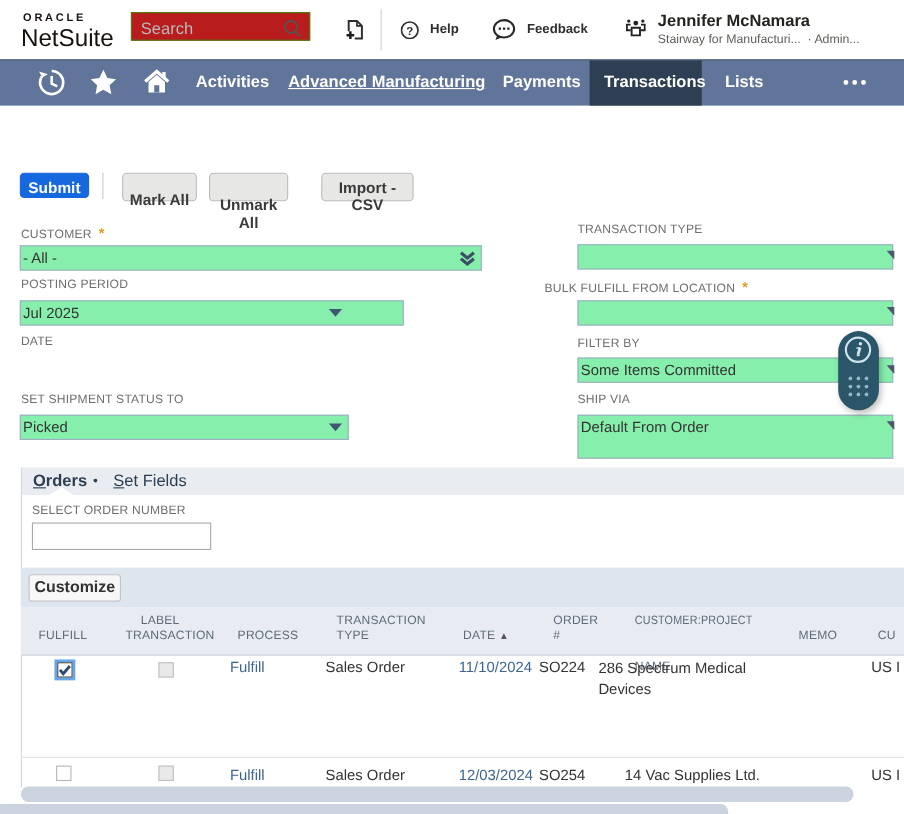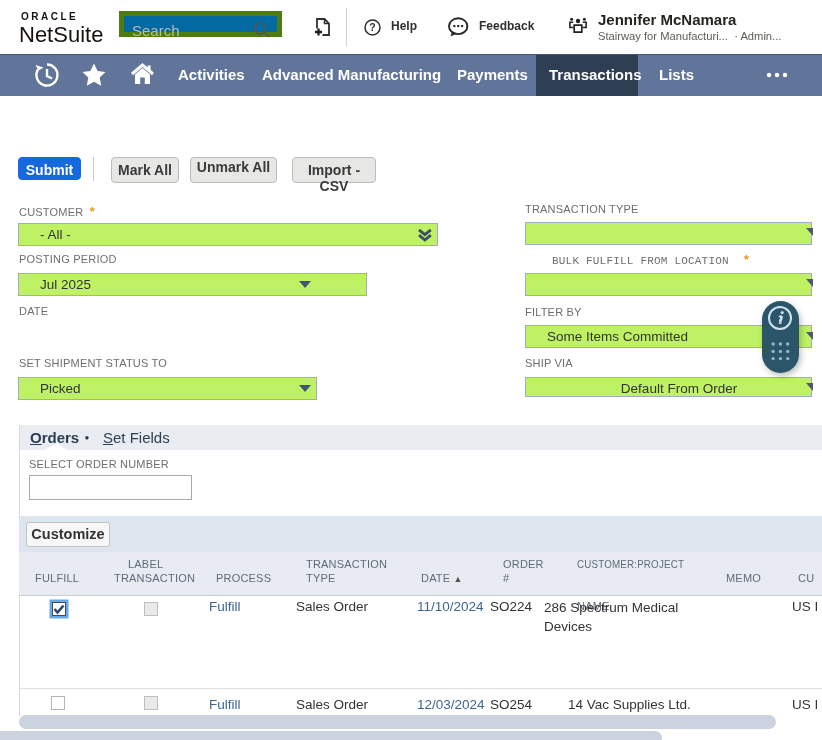--- a/index.html
+++ b/index.html
@@ -6,21 +6,21 @@
 html,body { width:822px; height:740px; overflow:hidden; background:#fff;
   font-family:"Liberation Sans", sans-serif; }
 #page { position:relative; width:822px; height:740px; overflow:hidden; }
 
 
 #hdr { position:absolute; left:0; top:0; width:822px; height:54px; background:#fff; }
 #logo-oracle { position:absolute; left:21px; top:11px; font-size:10px; font-weight:bold;
   letter-spacing:2.5px; color:#18120f;text-align:right; }
 #logo-ns { position:absolute; left:19px; top:22px; font-size:22px; color:#18120f; }
 #searchbox { position:absolute; left:119px; top:11px; width:163px; height:26px;
-  border:5px solid #4d7c0f; background:#0369a1; }
+  border:1px solid #4d7c0f; background:#b91c1c; }
 #searchbox span { position:absolute; left:8px; top:6px; color:#b9b9b9; font-size:15px; }
 #hdr-div { position:absolute; left:346px; top:8px; width:1px; height:38px; background:#d0d0d0; }
 .hdr-txt { position:absolute; top:19px; font-size:12px; font-weight:bold; color:#2f2f2f; }
 #user-name { position:absolute; left:598px; top:11px; font-size:15px; font-weight:bold; color:#23231f; }
 #user-sub { position:absolute; left:598px; top:30px; font-size:11.2px; color:#5d5d57; }
 
 
 #nav { position:absolute; left:0; top:54px; width:822px; height:42px; background:#61759a; }
 #nav-topline { position:absolute; left:0; top:54px; width:822px; height:1px; background:#465871; }
 .nav-item { position:absolute; top:66px; font-size:15px; font-weight:bold; color:#fff; }
@@ -31,22 +31,22 @@
 #title { position:absolute; left:18px; top:120px; font-size:23px; font-weight:bold; color:#3f4c63; }
 .btn-blue { position:absolute; background:#1668df; color:#fff; font-weight:bold; font-size:14px;
   border:1px solid #1668df; border-radius:4px; text-align:center; }
 .btn-gray { position:absolute; background:#e7e7e5; color:#3a3a3a; font-weight:bold; font-size:14px;
   border:1px solid #bcbcbc; border-radius:4px; text-align:center; }
 #btn-div { position:absolute; left:93px; top:157px; width:1px; height:24px; background:#c9c9c9; }
 
 
 .flabel { position:absolute; font-size:11px; color:#6e6e6e; letter-spacing:0.2px; }
 .fstar { color:#e39b1e; font-size:13px; font-weight:bold; }
-.fbox { position:absolute; border:1px solid #9fadc2; background:#bef264; font-size:13.5px;
-  color:#333; padding:3px 0 0 21px; }
+.fbox { position:absolute; border:1px solid #9fadc2; background:#86efac; font-size:13.5px;
+  color:#333; padding:3px 0 0 2px; }
 .dd-tri { position:absolute; width:0; height:0; border-left:6px solid transparent;
   border-right:6px solid transparent; border-top:7px solid #3f5872; }
 .dd-flag { position:absolute; width:0; height:0; border-left:7px solid transparent;
   border-top:8px solid #4f566e; }
 
 
 #fwidget { position:absolute; left:762px; top:301px; width:37px; height:72px; border-radius:18.5px;
   background:#2b5669; box-shadow:2px 3px 6px rgba(0,0,0,0.25); }
 
 
@@ -133,36 +133,36 @@
   <svg width="26" height="26" style="position:absolute;left:81px;top:62px" viewBox="0 0 26 26">
     <path d="M13 1.5 L16.6 9 L24.5 10 L18.7 15.6 L20.2 23.7 L13 19.7 L5.8 23.7 L7.3 15.6 L1.5 10 L9.4 9 Z" fill="#fff"></path>
   </svg>
   <svg width="27" height="27" style="position:absolute;left:129px;top:61px" viewBox="0 0 27 27">
     <path d="M3 13 L13.5 4 L24 13" fill="none" stroke="#fff" stroke-width="3"></path>
     <path d="M6 13.5 L6 23 L21 23 L21 13.5 L13.5 7 Z" fill="#fff"></path>
     <rect x="18.6" y="4.5" width="3" height="4.5" fill="#fff"></rect>
     <rect x="11.2" y="16.5" width="4.6" height="6.5" fill="#61759a"></rect>
   </svg>
   <div class="nav-item" style="left:178px;">Activities</div>
-  <div class="nav-item" style="left:262px;">Advanced Manufacturing</div>
+  <div class="nav-item" style="left:262px;text-decoration:underline;">Advanced Manufacturing</div>
   <div class="nav-item" style="left:457px;">Payments</div>
   <div class="nav-item" style="left:549px;">Transactions</div>
   <div class="nav-item" style="left:659px;">Lists</div>
     <div id="nav-dots">
       <svg style="display:block" width="22" height="6" viewBox="0 0 22 6">
         <circle cx="3" cy="3" r="2.2" fill="#fff"></circle>
         <circle cx="11" cy="3" r="2.2" fill="#fff"></circle>
         <circle cx="19" cy="3" r="2.2" fill="#fff"></circle>
       </svg>
     </div>
 
   <div class="btn-blue" style="left:18px;top:157px;width:63px;height:23px;padding-top:4px;">Submit</div>
   <div id="btn-div"></div>
-  <div class="btn-gray" style="left:111px;top:157px;width:68px;height:26px;padding-top:4px;">Mark All</div>
-  <div class="btn-gray" style="left:190px;top:157px;width:87px;height:26px;padding-top:1px;">Unmark All</div>
+  <div class="btn-gray" style="left:111px;top:157px;width:68px;height:26px;padding-top:15px;">Mark All</div>
+  <div class="btn-gray" style="left:190px;top:157px;width:72px;height:26px;padding-top:20px;">Unmark All</div>
   <div class="btn-gray" style="left:292px;top:157px;width:84px;height:26px;padding-top:4px;">Import - CSV</div>
 
   <div class="flabel" style="left:19px;top:204px;">CUSTOMER&nbsp; <span class="fstar">*</span></div>
   <div class="fbox" style="left:18px;top:223px;width:420px;height:23px;">- All -</div>
   <svg width="14" height="14" style="position:absolute;left:418px;top:228px" viewBox="0 0 14 14">
     <path d="M1 1.8 L6.9 6.6 L12.8 1.8" fill="none" stroke="#3d4f68" stroke-width="2.9"></path>
     <path d="M1 7.2 L6.9 12 L12.8 7.2" fill="none" stroke="#3d4f68" stroke-width="2.9"></path>
   </svg>
 
   <div class="flabel" style="left:19px;top:253px;">POSTING PERIOD</div>
@@ -172,30 +172,30 @@
   <div class="flabel" style="left:19px;top:305px;">DATE</div>
 
   <div class="flabel" style="left:19px;top:357px;">SET SHIPMENT STATUS TO</div>
   <div class="fbox" style="left:18px;top:377px;width:299px;height:23px;">Picked</div>
   <div class="dd-tri" style="left:299px;top:385px;"></div>
 
   <div class="flabel" style="left:525px;top:203px;">TRANSACTION TYPE</div>
   <div class="fbox" style="left:525px;top:222px;width:287px;height:23px;"></div>
   <div class="dd-flag" style="left:806px;top:228px;"></div>
 
-  <div class="flabel" style="left:552px;top:253px;font-family:Liberation Mono, monospace;">BULK FULFILL FROM LOCATION&nbsp; <span class="fstar">*</span></div>
+  <div class="flabel" style="left:495px;top:253px;">BULK FULFILL FROM LOCATION&nbsp; <span class="fstar">*</span></div>
   <div class="fbox" style="left:525px;top:273px;width:287px;height:23px;"></div>
   <div class="dd-flag" style="left:806px;top:279px;"></div>
 
   <div class="flabel" style="left:525px;top:306px;">FILTER BY</div>
   <div class="fbox" style="left:525px;top:325px;width:287px;height:23px;">Some Items Committed</div>
   <div class="dd-flag" style="left:806px;top:332px;"></div>
 
   <div class="flabel" style="left:525px;top:357px;">SHIP VIA</div>
-  <div class="fbox" style="left:525px;top:377px;width:287px;height:20px;text-align:center;">Default From Order</div>
+  <div class="fbox" style="left:525px;top:377px;width:287px;height:40px;">Default From Order</div>
   <div class="dd-flag" style="left:806px;top:383px;"></div>
 
   <div id="fwidget">
     <svg width="28" height="28" style="position:absolute;left:4px;top:3px" viewBox="0 0 28 28">
       <circle cx="14" cy="14" r="11" fill="none" stroke="#cfe3ee" stroke-width="2"></circle>
       <circle cx="16.2" cy="8.6" r="1.6" fill="#cfe3ee"></circle>
       <path d="M15.9 12 L13.9 18.6" stroke="#cfe3ee" stroke-width="2.6" fill="none"></path>
       <path d="M12.6 12.6 L15.9 12 M12.9 19.3 L15.5 19.1" stroke="#cfe3ee" stroke-width="1.3" fill="none"></path>
     </svg>
     <svg width="24" height="24" style="position:absolute;left:6.5px;top:37px" viewBox="0 0 24 24">

